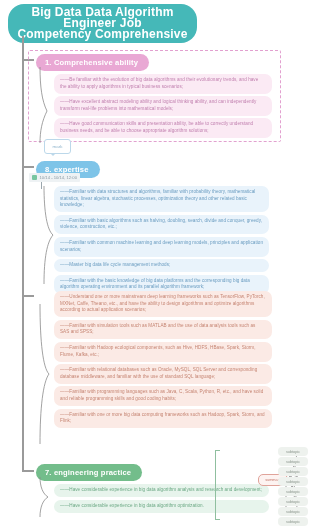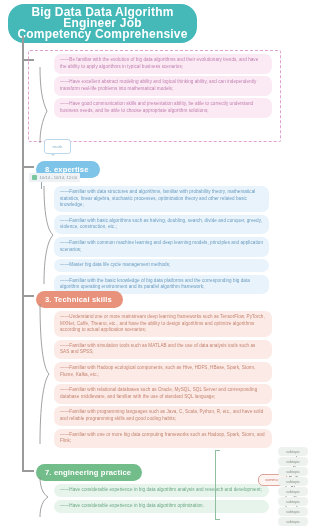--- a/index.html
+++ b/index.html
@@ -166,20 +166,21 @@
 
   <div class="spine"></div>
   <div class="spine-stub" style="left:22px;top:59px;"></div>
   <div class="spine-stub" style="left:22px;top:166px;"></div>
   <div class="spine-stub" style="left:22px;top:295px;"></div>
   <div class="spine-stub" style="left:22px;top:470px;"></div>
 
   <div class="dashed-box"></div>
 
   <div class="section sec-1" style="left:36px;top:51px;width:240px;">
+    <div class="sec-header">1. Comprehensive ability</div>
     <svg class="brace" style="left:-3px;top:16px;" width="16" height="76" viewBox="0 0 16 76">
       <path d="M7 0 C7 20 9 34 14 44 C9 54 7 64 7 76" stroke="#8a8a8a" stroke-width="0.8" fill="none"></path>
     </svg>
     <div class="bullets" style="margin-left:18px;">
       <div class="bullet">——Be familiar with the evolution of big data algorithms and their evolutionary trends, and have the ability to apply algorithms in typical business scenarios;</div>
       <div class="bullet">——Have excellent abstract modeling ability and logical thinking ability, and can independently transform real-life problems into mathematical models;</div>
       <div class="bullet">——Have good communication skills and presentation ability, be able to correctly understand business needs, and be able to choose appropriate algorithm solutions;</div>
     </div>
   </div>
 
@@ -203,21 +204,20 @@
     <div class="bullets" style="margin-top:0;">
       <div class="bullet">——Familiar with data structures and algorithms, familiar with probability theory, mathematical statistics, linear algebra, stochastic processes, optimization theory and other related basic knowledge;</div>
       <div class="bullet">——Familiar with basic algorithms such as halving, doubling, search, divide and conquer, greedy, violence, construction, etc.;</div>
       <div class="bullet">——Familiar with common machine learning and deep learning models, principles and application scenarios;</div>
       <div class="bullet">——Master big data life cycle management methods;</div>
       <div class="bullet">——Familiar with the basic knowledge of big data platforms and the corresponding big data algorithm operating environment and its parallel algorithm framework;</div>
     </div>
   </div>
 
   <div class="section sec-3" style="left:36px;top:288px;width:240px;">
-    <div class="sec-header">3. Technical skills</div>
     <svg class="brace" style="left:-2px;top:16px;" width="18" height="140" viewBox="0 0 18 140">
       <path d="M6 0 C6 38 9 64 15 70 C9 78 6 104 6 140" stroke="#8a8a8a" stroke-width="0.8" fill="none"></path>
     </svg>
     <div class="bullets" style="margin-left:18px;">
       <div class="bullet">——Understand one or more mainstream deep learning frameworks such as TensorFlow, PyTorch, MXNet, Caffe, Theano, etc., and have the ability to design algorithms and optimize algorithms according to actual application scenarios;</div>
       <div class="bullet">——Familiar with simulation tools such as MATLAB and the use of data analysis tools such as SAS and SPSS;</div>
       <div class="bullet">——Familiar with Hadoop ecological components, such as Hive, HDFS, HBase, Spark, Storm, Flume, Kafka, etc.;</div>
       <div class="bullet">——Familiar with relational databases such as Oracle, MySQL, SQL Server and corresponding database middleware, and familiar with the use of standard SQL language;</div>
       <div class="bullet">——Familiar with programming languages such as Java, C, Scala, Python, R, etc., and have solid and reliable programming skills and good coding habits;</div>
       <div class="bullet">——Familiar with one or more big data computing frameworks such as Hadoop, Spark, Storm, and Flink;</div>

